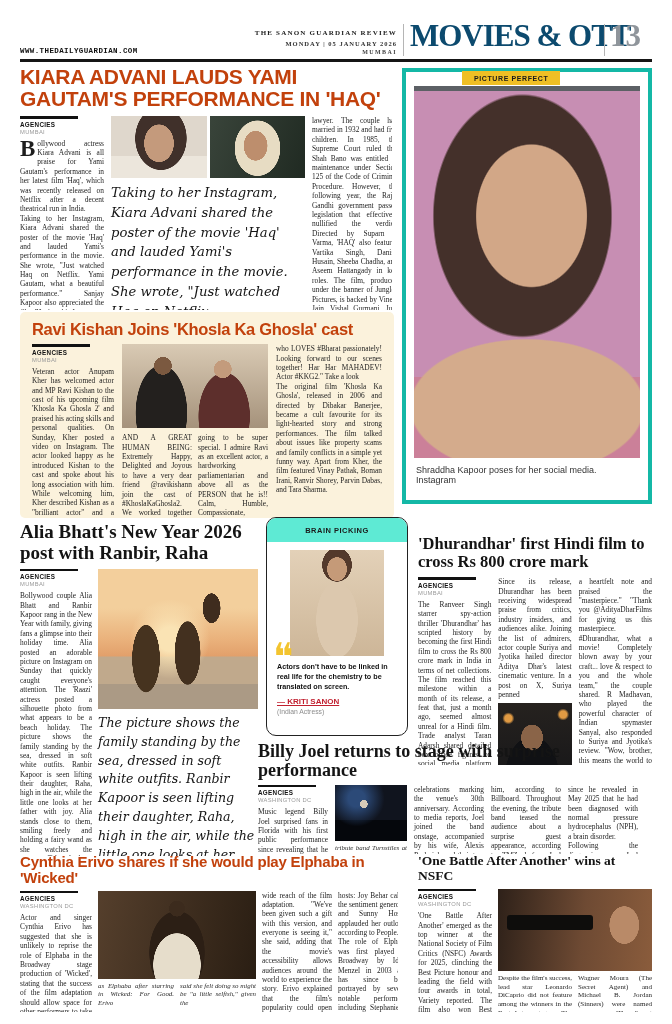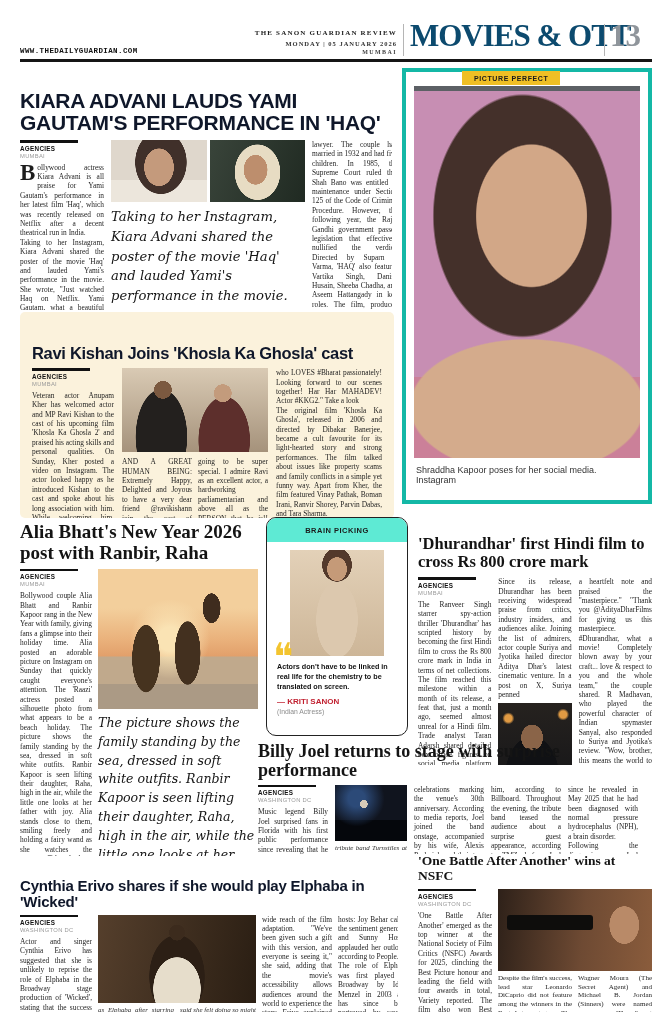--- a/index.html
+++ b/index.html
@@ -24,22 +24,22 @@
   
   .byline{margin:0 0 4px 0;}
   .byline .bar{width:58px;height:2.5px;background:#111;margin-bottom:2px;}
   .byline .ag{font-family:"Liberation Sans",sans-serif;font-weight:bold;font-size:6.3px;
               letter-spacing:.3px;color:#111;}
   .byline .city{font-family:"Liberation Sans",sans-serif;font-size:5.8px;color:#9a9a9a;
                 letter-spacing:.3px;margin-top:1px;}
   .bt{font-size:7.4px;line-height:1.27;text-align:justify;color:#1d1d1d;white-space:pre-line;}
   .dropcap::first-letter{float:left;font-family:"Liberation Serif",serif;font-weight:bold;
            font-size:23px;line-height:.82;padding:1px 2px 0 0;}
-  .sans-head{font-family:"Liberation Sans",sans-serif;font-weight:bold;color:#0f172a;
-             letter-spacing:-.3px;margin-top:24px;}
+  .sans-head{font-family:"Liberation Sans",sans-serif;font-weight:bold;color:#c2410c;
+             letter-spacing:-.3px;}
   .serif-head{font-family:"Liberation Serif",serif;font-weight:bold;color:#141414;}
   .cap-big{font-family:"DejaVu Serif",serif;font-style:italic;font-size:13.2px;
            line-height:1.5;color:#151515;}
   .cap-sm{font-family:"Liberation Serif",serif;font-style:italic;font-size:6.9px;
           line-height:1.3;color:#2a2a2a;text-align:justify;}
   .twocol{display:grid;grid-template-columns:1fr 1fr;column-gap:6px;}
   .ph{width:100%;}
 
   
   .kiara-head{font-size:21px;line-height:1.05;}
@@ -97,21 +97,21 @@
   .ph-kriti{width:94px;height:106px;margin:8px auto 0;background:
     radial-gradient(ellipse 10px 12px at 50% 18%, #c59a78 0 98%, transparent 100%),
     radial-gradient(ellipse 15px 17px at 50% 14%, #53392b 0 98%, transparent 100%),
     radial-gradient(ellipse 21px 38px at 50% 66%, #dcc8ae 0 98%, transparent 100%),
     linear-gradient(#e3d1b8, #cdb698);}
   .quote-glyph{position:absolute;left:6px;top:120px;font-family:"DejaVu Serif",serif;
                font-size:38px;color:#F3C42F;line-height:1;}
   .quote-txt{font-family:"Liberation Sans",sans-serif;font-weight:bold;font-size:7.2px;
              line-height:1.4;margin:6px 10px 0;color:#111;}
   .quote-attr{font-family:"Liberation Sans",sans-serif;font-weight:bold;font-size:8px;
-              color:#C11F2F;margin:5px 10px 0;}
+              color:#C11F2F;margin:5px 10px 0;text-decoration:underline;}
   .quote-role{font-family:"Liberation Sans",sans-serif;font-size:6.8px;color:#8d8d8d;
               margin:2px 10px;}
 
   
   .dhur-head{font-size:16.5px;line-height:1.1;}
   .dhur-grid{display:grid;grid-template-columns:1fr 1fr 1fr;column-gap:7px;margin-top:6px;}
   .ph-dhur{height:96px;margin-top:4px;background:
     radial-gradient(circle 6px at 14% 16%, #e09a43 0 60%, transparent 100%),
     radial-gradient(circle 6px at 88% 12%, #e09a43 0 60%, transparent 100%),
     radial-gradient(ellipse 11px 13px at 46% 36%, #8a6448 0 98%, transparent 100%),

